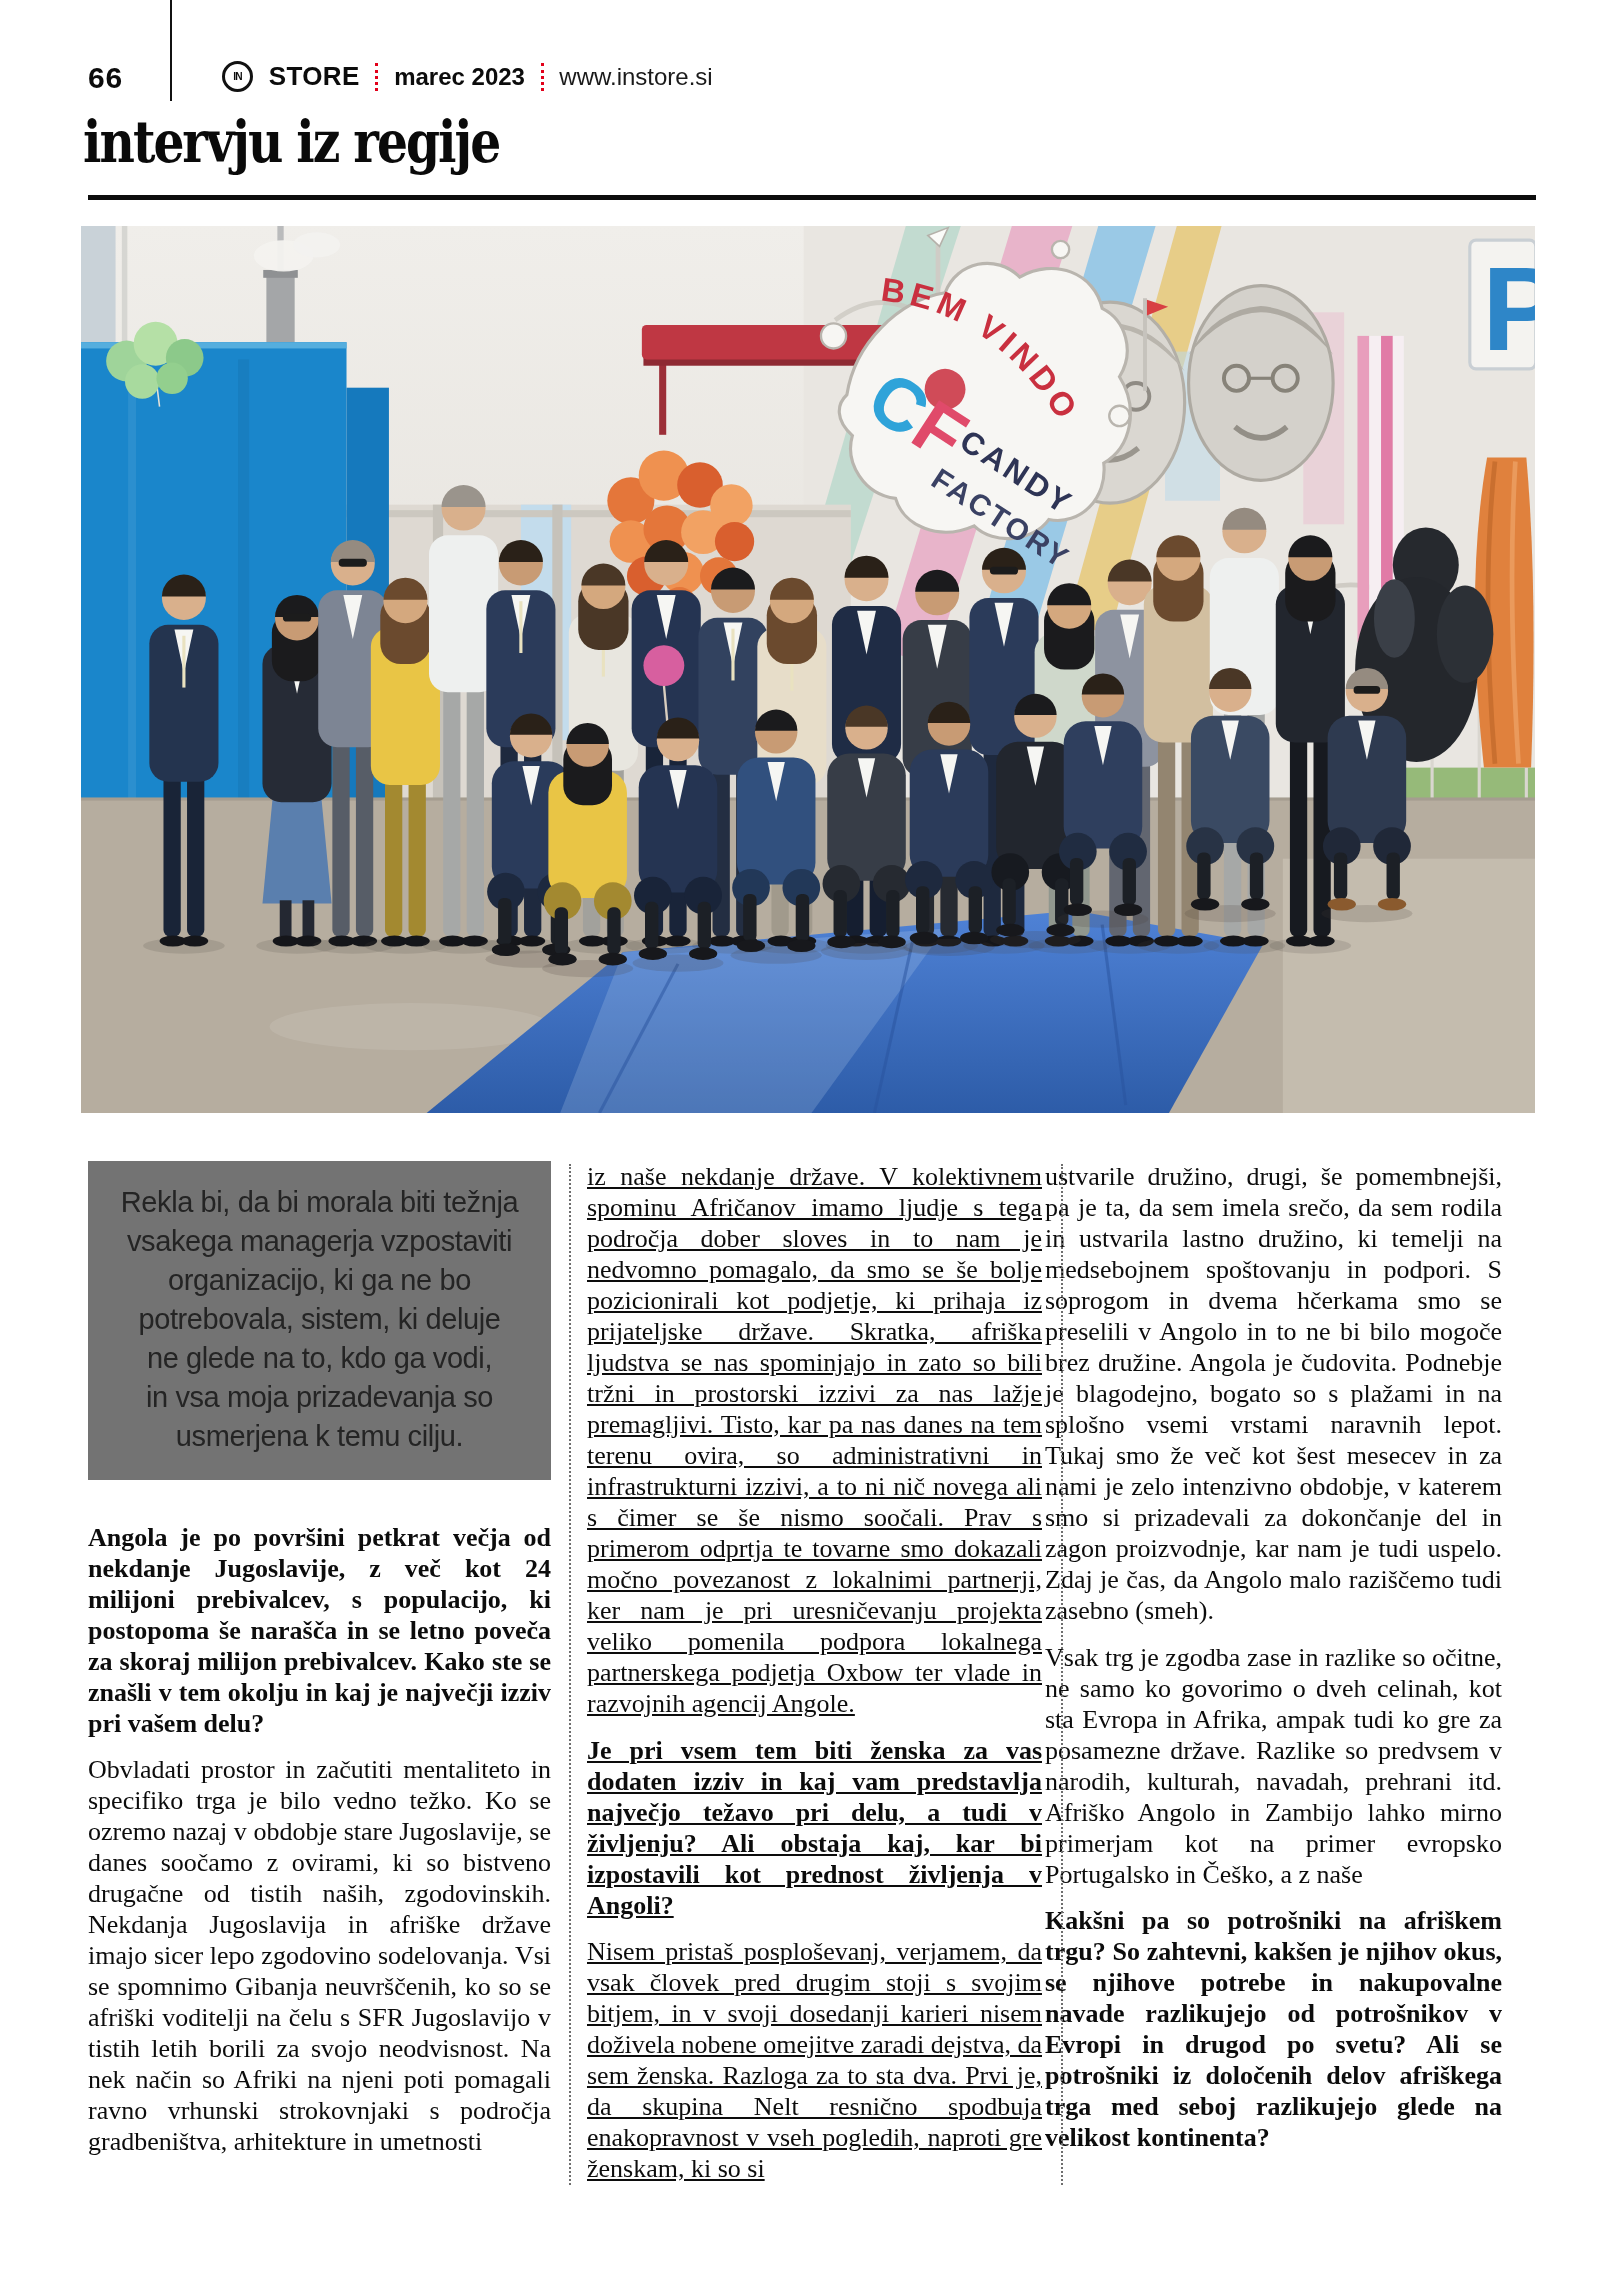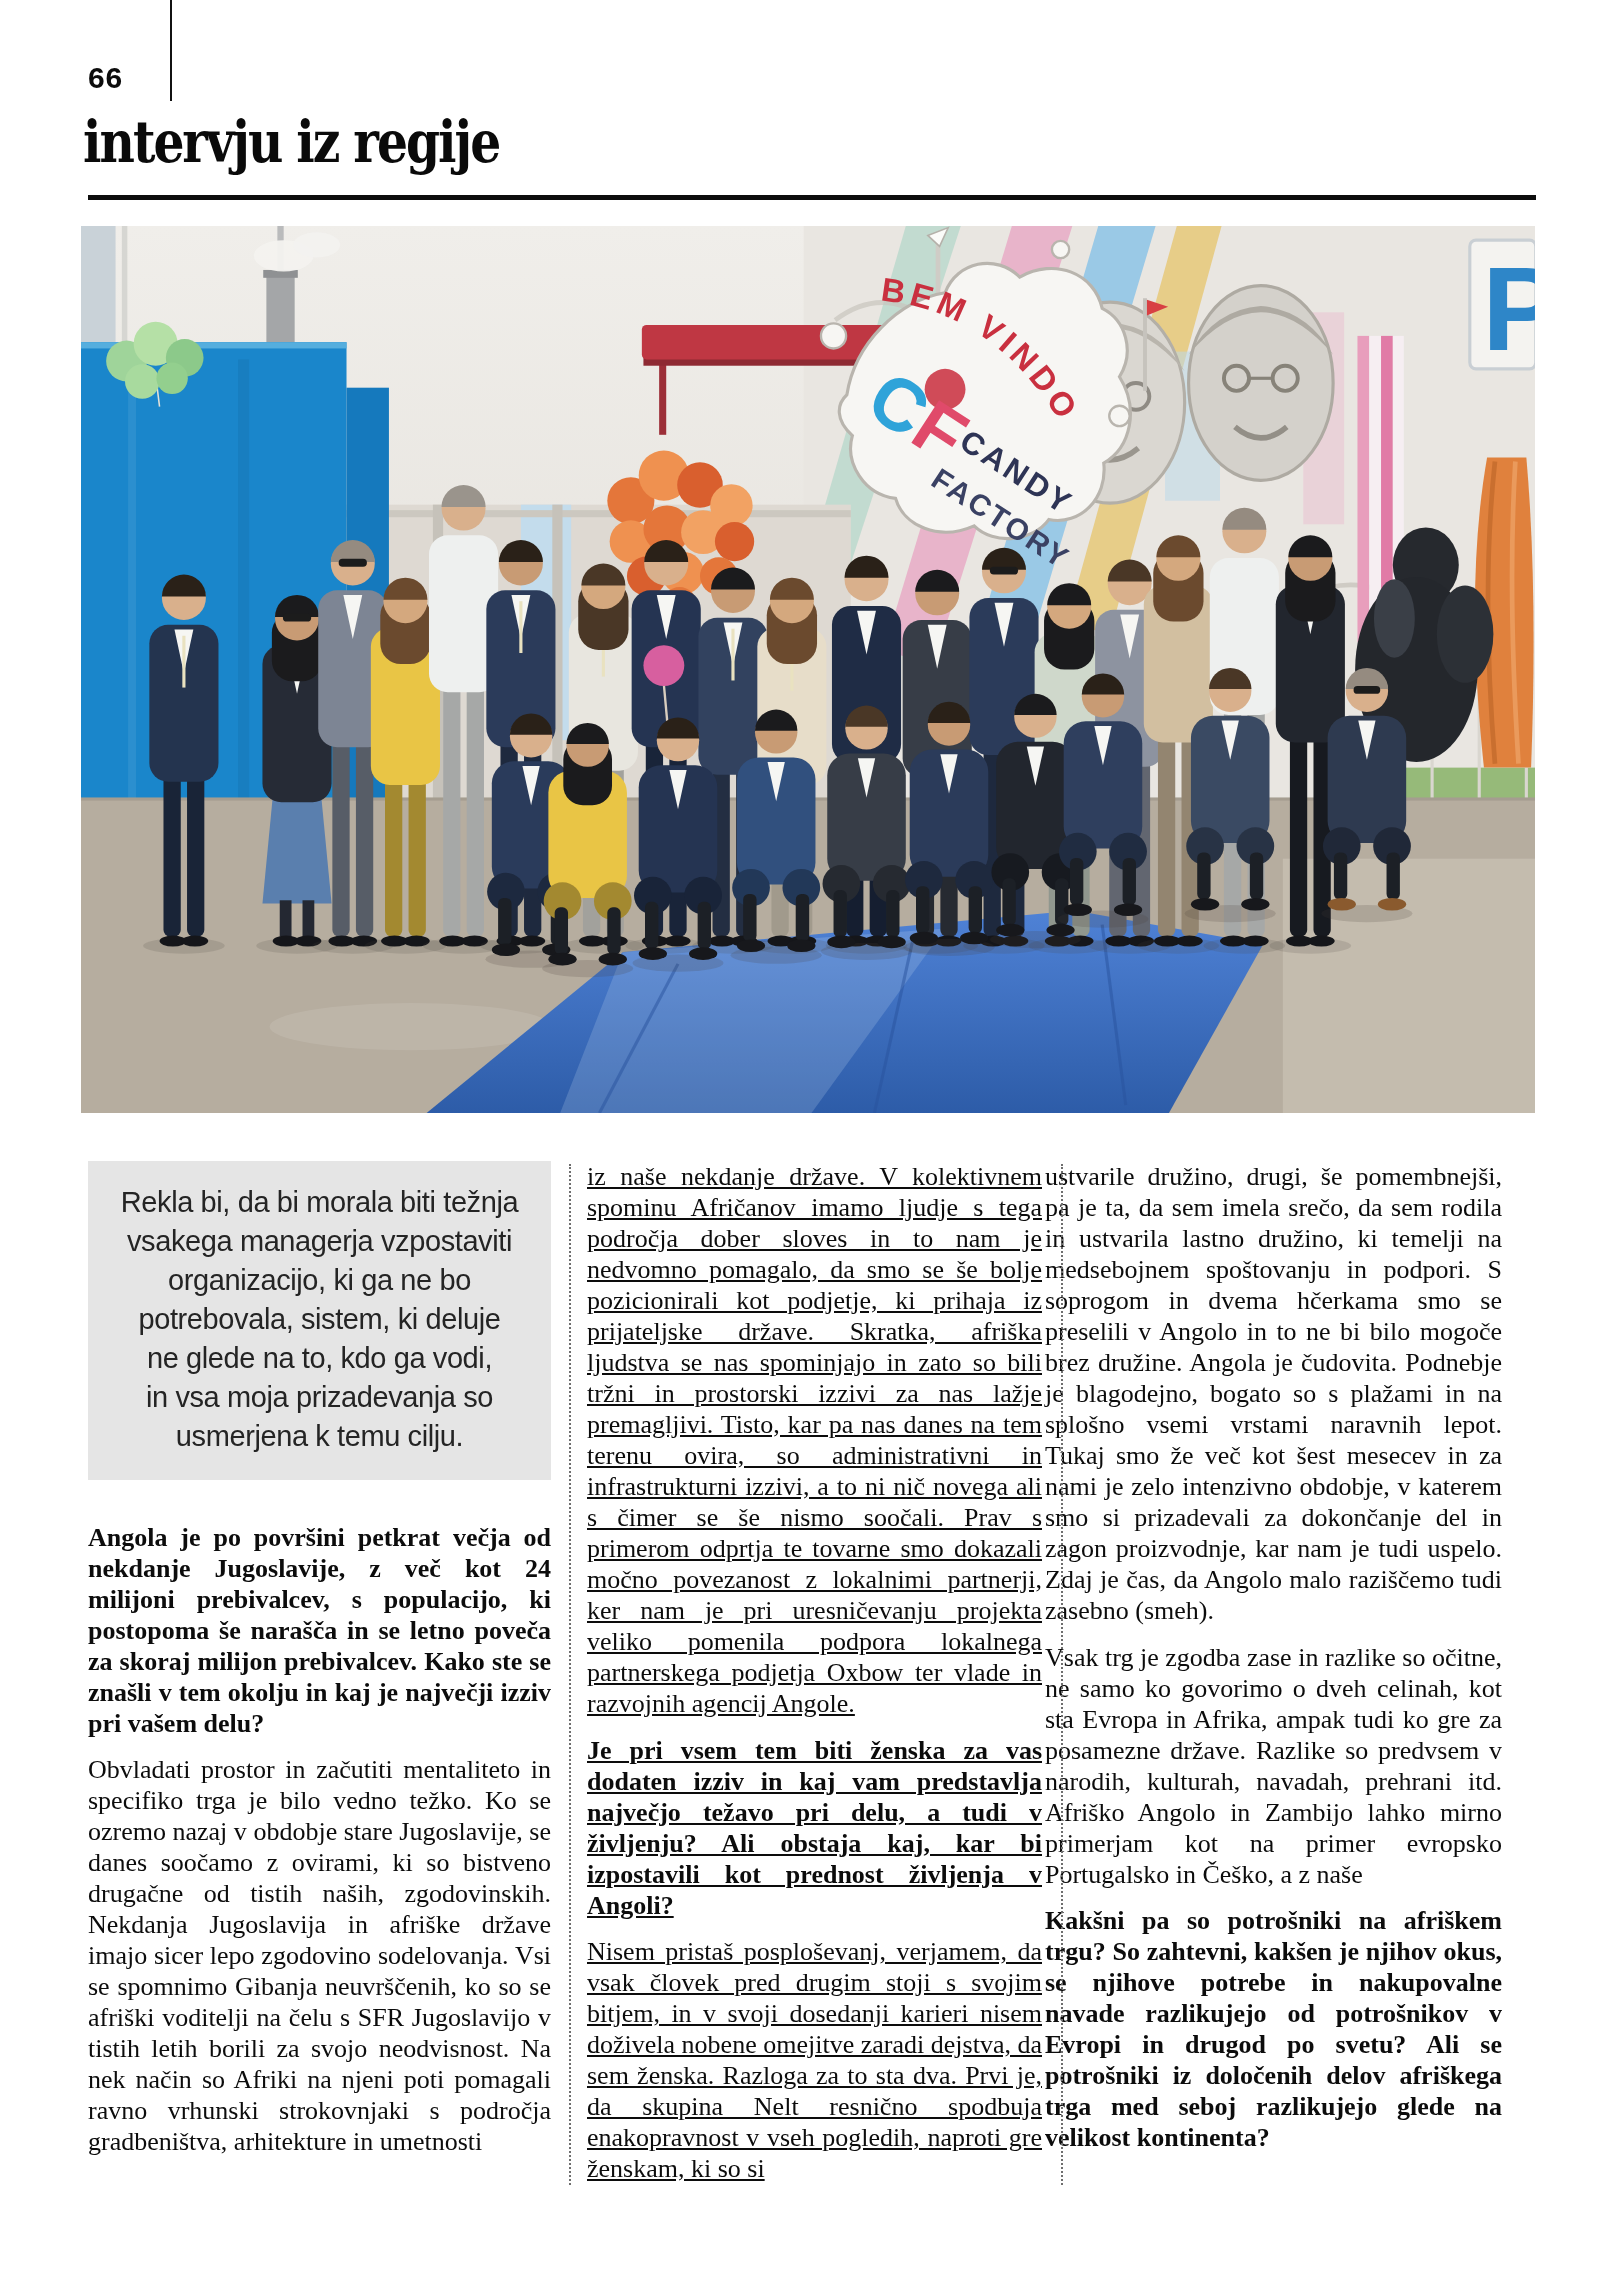--- a/index.html
+++ b/index.html
@@ -23,35 +23,43 @@
   .photo{position:absolute;left:81px;top:226px;width:1454px;height:887px;background:#dcd9d3;overflow:hidden;}
   .photo svg{display:block;width:100%;height:100%;}
   .photo text{font-family:"Liberation Sans",sans-serif;}
   
   .col{position:absolute;top:1161px;}
   .col-1{left:88px;width:463px;}
   .col-2{left:587px;width:455px;text-decoration:underline;}
   .col-3{left:1045px;width:457px;}
   .col-divider{position:absolute;top:1164px;height:1021px;width:0;border-left:2.4px dotted #6e6e6e;}
   .divider-a{left:569px;} .divider-b{left:1061px;}
-  .pull-quote{box-sizing:border-box;width:100%;background:#e5e5e5;padding:22px 9.4px 23.6px;
+  .pull-quote{box-sizing:border-box;width:100%;background:#737373;padding:22px 9.4px 23.6px;
         margin:0 0 42px 0;text-align:center;white-space:pre-line;
         font-size:29px;line-height:39px;color:#242424;letter-spacing:-0.4px;}
   .block{margin:0 0 15.7px 0;text-align:justify;font-family:"Liberation Serif",serif;
         font-size:26px;line-height:31px;hyphens:auto;-webkit-hyphens:auto;}
   .block:last-child{margin-bottom:0;}
   .question{font-weight:bold;}
 </style>
 </head>
 <body>
 
 <div class="page">
 
   <div class="page-number">66</div>
   <div class="head-vline"></div>
+  <div class="logo-row">
+    <span class="brand-circle">IN</span>
+    <span class="brand">STORE</span>
+    <span class="dotsep"></span>
+    <span class="issue">marec 2023</span>
+    <span class="dotsep"></span>
+    <span class="website">www.instore.si</span>
+  </div>
   <div class="section-title">intervju iz regije</div>
   <div class="rule"></div>
 
   <div class="photo">
     <svg viewBox="0 0 1851 1130" preserveAspectRatio="none">
       <defs>
         <linearGradient id="sky" x1="0" y1="0" x2="0" y2="1">
           <stop offset="0" stop-color="#f0eeea"></stop>
             <stop offset="1" stop-color="#dedad3"></stop>
         </linearGradient>

